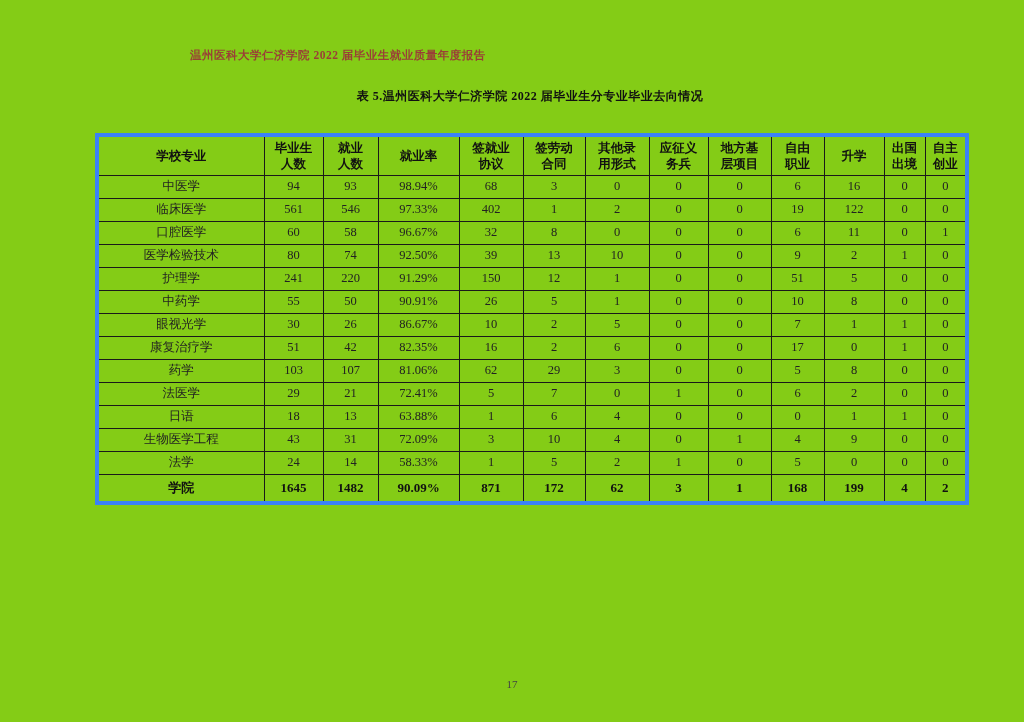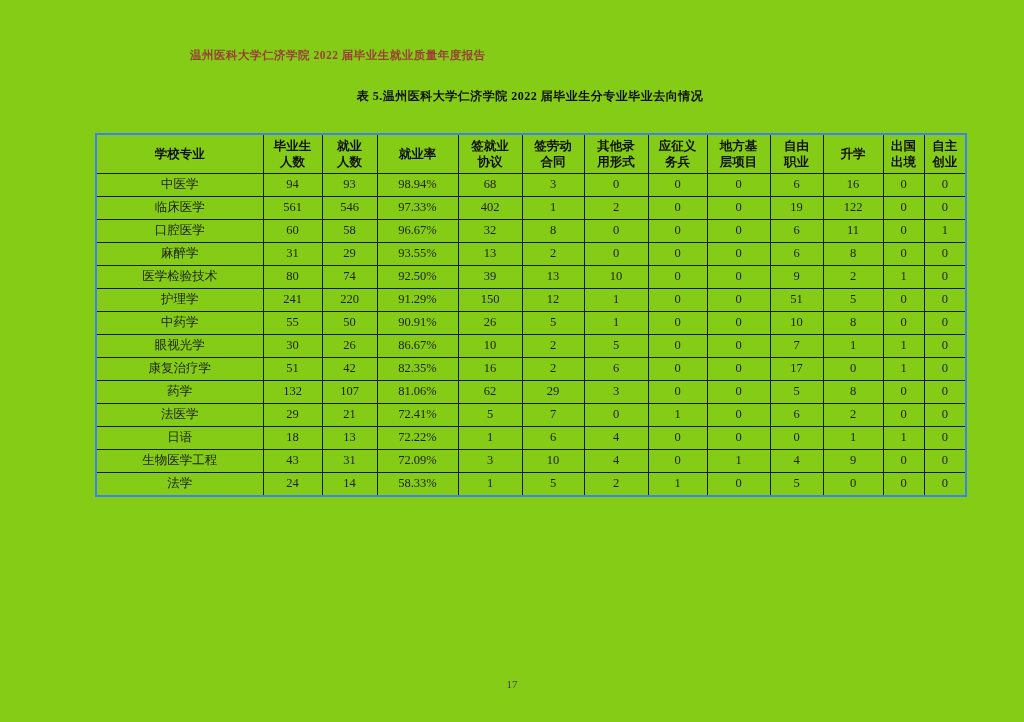--- a/index.html
+++ b/index.html
@@ -36,21 +36,21 @@
     color: #111111;
     letter-spacing: 0.5px;
   }
   table.report {
     position: absolute;
     left: 95px;
     top: 133px;
     width: 870px;
     border-collapse: collapse;
     table-layout: fixed;
-    border: 2px solid #3b82f6;
+    border: 4px solid #3b82f6;
   }
   table.report th, table.report td {
     border: 1px solid #1a1a1a;
     text-align: center;
     vertical-align: middle;
     padding: 0 1px;
     font-size: 12.5px;
     color: #222222;
     overflow: hidden;
   }
@@ -173,35 +173,20 @@
           <td>8</td>
           <td>0</td>
           <td>0</td>
           <td>0</td>
           <td>6</td>
           <td>11</td>
           <td>0</td>
           <td>1</td>
         </tr>
         <tr>
-          <td>麻醉学</td>
-          <td>31</td>
-          <td>29</td>
-          <td>93.55%</td>
-          <td>13</td>
-          <td>2</td>
-          <td>0</td>
-          <td>0</td>
-          <td>0</td>
-          <td>6</td>
-          <td>8</td>
-          <td>0</td>
-          <td>0</td>
-        </tr>
-        <tr>
           <td>医学检验技术</td>
           <td>80</td>
           <td>74</td>
           <td>92.50%</td>
           <td>39</td>
           <td>13</td>
           <td>10</td>
           <td>0</td>
           <td>0</td>
           <td>9</td>
@@ -264,21 +249,21 @@
           <td>6</td>
           <td>0</td>
           <td>0</td>
           <td>17</td>
           <td>0</td>
           <td>1</td>
           <td>0</td>
         </tr>
         <tr>
           <td>药学</td>
-          <td>132</td>
+          <td>103</td>
           <td>107</td>
           <td>81.06%</td>
           <td>62</td>
           <td>29</td>
           <td>3</td>
           <td>0</td>
           <td>0</td>
           <td>5</td>
           <td>8</td>
           <td>0</td>
@@ -296,21 +281,21 @@
           <td>0</td>
           <td>6</td>
           <td>2</td>
           <td>0</td>
           <td>0</td>
         </tr>
         <tr>
           <td>日语</td>
           <td>18</td>
           <td>13</td>
-          <td>72.22%</td>
+          <td>63.88%</td>
           <td>1</td>
           <td>6</td>
           <td>4</td>
           <td>0</td>
           <td>0</td>
           <td>0</td>
           <td>1</td>
           <td>1</td>
           <td>0</td>
         </tr>
@@ -337,18 +322,33 @@
           <td>1</td>
           <td>5</td>
           <td>2</td>
           <td>1</td>
           <td>0</td>
           <td>5</td>
           <td>0</td>
           <td>0</td>
           <td>0</td>
         </tr>
+        <tr class="total-row">
+          <td>学院</td>
+          <td>1645</td>
+          <td>1482</td>
+          <td>90.09%</td>
+          <td>871</td>
+          <td>172</td>
+          <td>62</td>
+          <td>3</td>
+          <td>1</td>
+          <td>168</td>
+          <td>199</td>
+          <td>4</td>
+          <td>2</td>
+        </tr>
       </tbody>
   </table>
 
   <div class="page-number">17</div>
 
 </div>
 
 </body></html>

